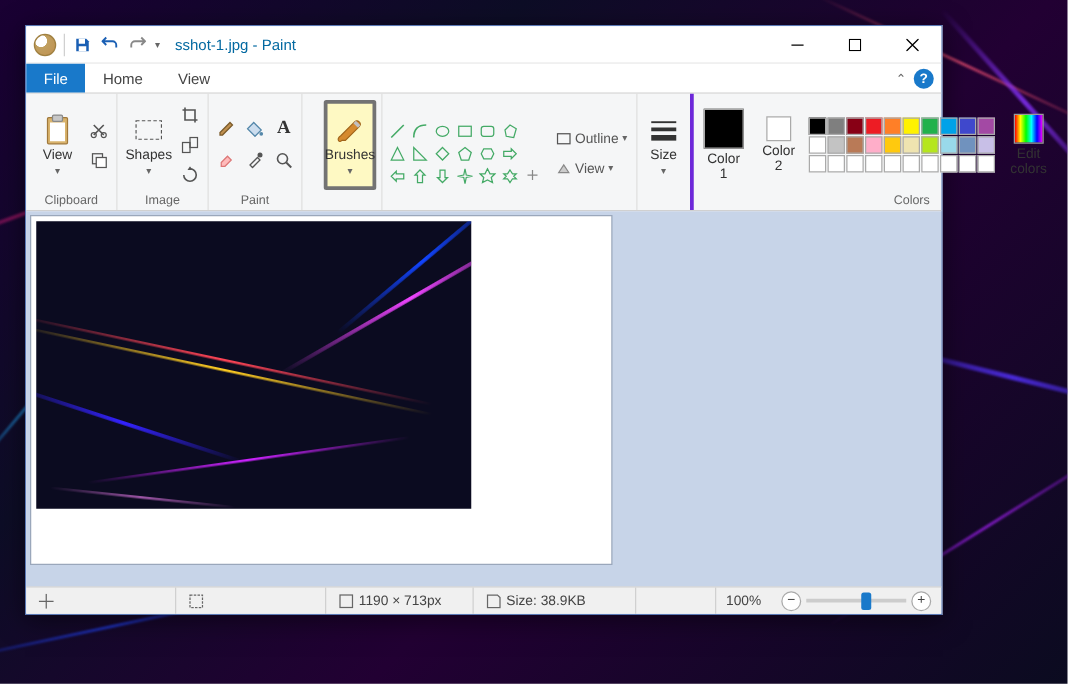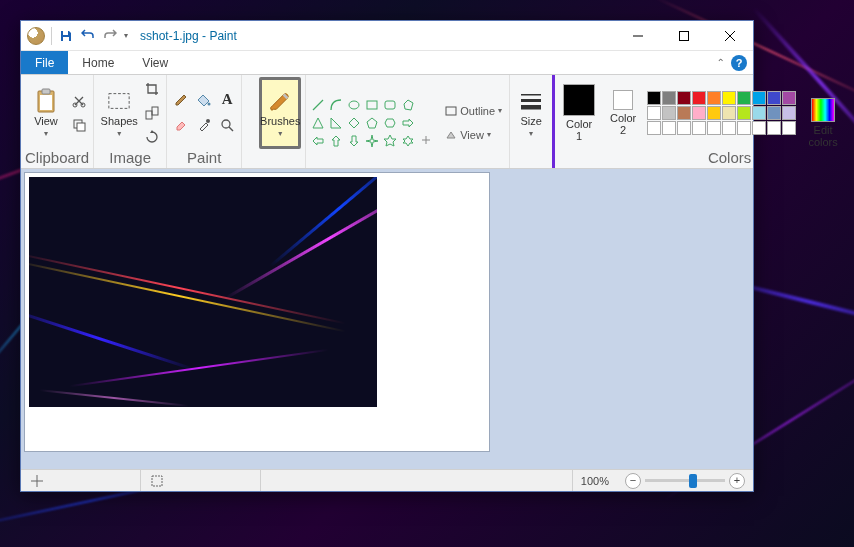--- a/index.html
+++ b/index.html
@@ -72,21 +72,21 @@
     background: #f5f6f7;
     border-bottom: 1px solid #d0d0d0;
     display: flex;
   }
   .group {
     display: flex; flex-direction: column;
     border-right: 1px solid #e0e0e0;
     padding: 2px 4px 0 4px;
   }
   .group-body { flex: 1; display: flex; align-items: center; gap: 2px; }
-  .group-label { font-size: 15px; color: #666; text-align: center; padding-bottom: 2px; }
+  .group-label { font-size: 10px; color: #666; text-align: center; padding-bottom: 2px; }
 
   .bigbtn {
     display: flex; flex-direction: column; align-items: center; justify-content: center;
     width: 42px; height: 72px; font-size: 11px; color: #333; cursor: pointer; gap: 2px;
     border: 1px solid transparent; border-radius: 2px;
   }
   .bigbtn.highlight { background: #fef9c3; border: 3px solid #737373; margin-left: 13px; }
   .bigbtn .ico { width: 24px; height: 24px; display: flex; align-items: center; justify-content: center; }
   .smallcol { display: flex; flex-direction: column; gap: 4px; }
   .smallbtn { width: 20px; height: 20px; display: flex; align-items: center; justify-content: center; font-size: 13px; color: #555; cursor: pointer; }
@@ -542,21 +542,21 @@
             <div class="swatch" style="background: rgb(255, 255, 255);"></div>
             <div class="swatch" style="background: rgb(255, 255, 255);"></div>
             <div class="swatch" style="background: rgb(255, 255, 255);"></div>
             <div class="swatch" style="background: rgb(255, 255, 255);"></div>
             <div class="swatch" style="background: rgb(255, 255, 255);"></div>
             <div class="swatch" style="background: rgb(255, 255, 255);"></div>
             <div class="swatch" style="background: rgb(255, 255, 255);"></div>
             <div class="swatch" style="background: rgb(255, 255, 255);"></div>
             <div class="swatch" style="background: rgb(255, 255, 255);"></div>
           </div>
-        <div class="bigbtn" style="width:42px;justify-content:flex-end;">
+        <div class="bigbtn" style="width:42px;">
           <div class="rainbow"></div>
           <span style="white-space:pre; text-align:center; line-height:1.1;">Edit
 colors</span>
         </div>
         <div class="bigbtn" style="width:50px;">
           <div class="paint3d"></div>
           <span style="white-space:pre; text-align:center; line-height:1.1;">Edit with
 Paint 3D</span>
         </div>
       </div>
@@ -587,20 +587,36 @@
           </svg>
       </span>
     </div>
     <div class="cell sel">
       <span class="sico">
         <svg width="12" height="12" viewBox="0 0 12 12">
             <rect x="1" y="1" width="10" height="10" fill="none" stroke="#666" stroke-dasharray="2 1"></rect>
           </svg>
       </span>
     </div>
+    <div class="cell dims">
+      <span class="sico">
+        <svg width="12" height="12" viewBox="0 0 12 12">
+            <rect x="1" y="1" width="10" height="10" fill="none" stroke="#666"></rect>
+          </svg>
+      </span>
+      <span>1190 × 713px</span>
+    </div>
+    <div class="cell size">
+      <span class="sico">
+        <svg width="12" height="12" viewBox="0 0 12 12">
+            <path d="M1 1 H9 L11 3 V11 H1 z" fill="none" stroke="#666"></path>
+          </svg>
+      </span>
+      <span>Size: 38.9KB</span>
+    </div>
     <div class="cell flex"></div>
     <span class="pct">100%</span>
     <div class="zoom">
       <div class="rbtn">−</div>
       <div class="track">
         <div class="thumb"></div>
       </div>
       <div class="rbtn">+</div>
     </div>
   </div>

